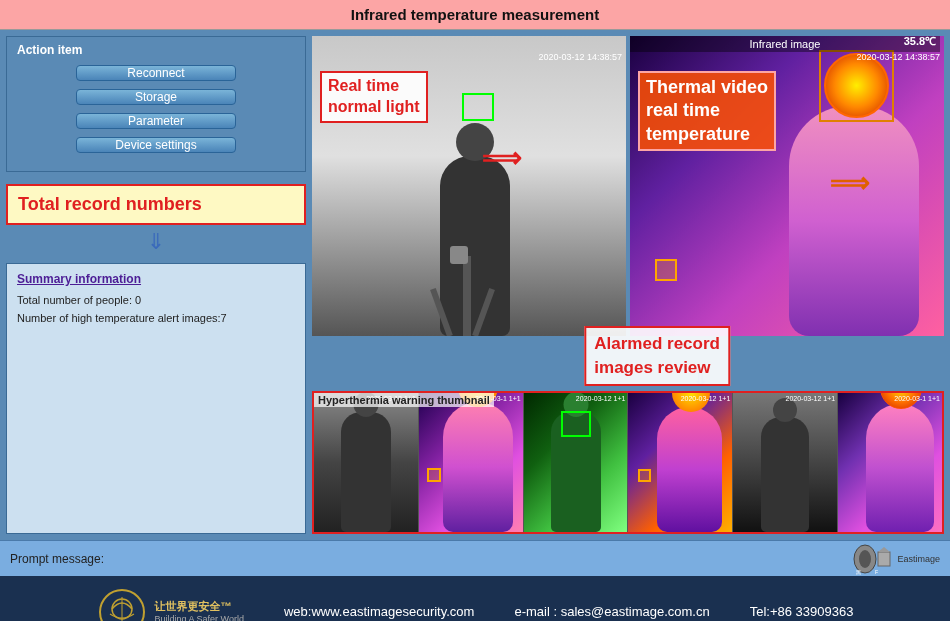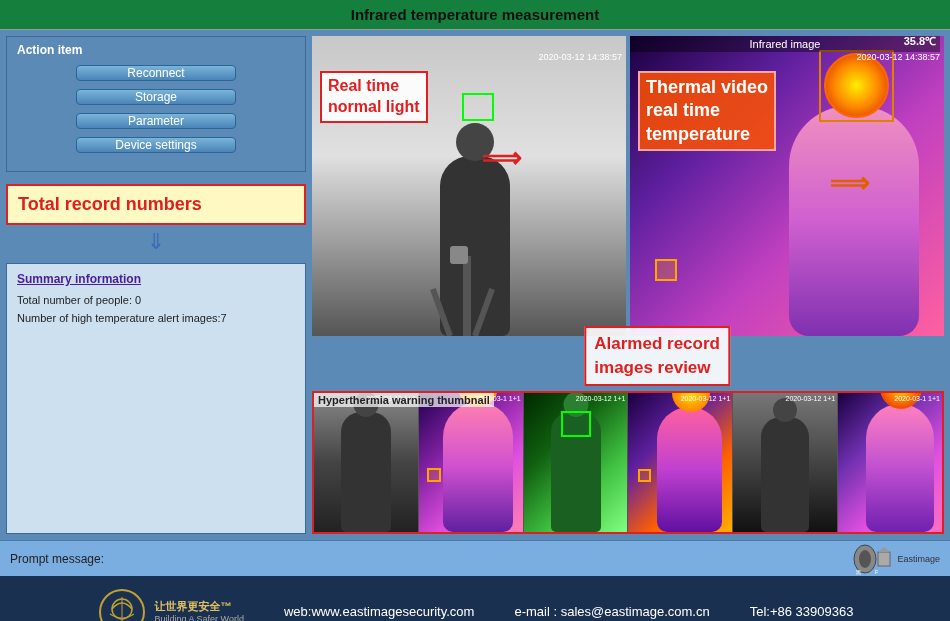--- a/index.html
+++ b/index.html
@@ -1,19 +1,19 @@
 <!DOCTYPE html>
 <html><head>
   <meta charset="utf-8">
   <style>
     * { box-sizing: border-box; margin: 0; padding: 0; }
     body { width: 950px; height: 621px; font-family: Arial, sans-serif; background: #c8d8e8; overflow: hidden; }
 
     .title-bar {
-      background: #15803d;
+      background: #fca5a5;
       text-align: center;
       font-size: 15px;
       font-weight: bold;
       padding: 6px 0;
       color: #111;
       border-bottom: 1px solid #999;
     }
 
     .main-content {
       display: flex;

